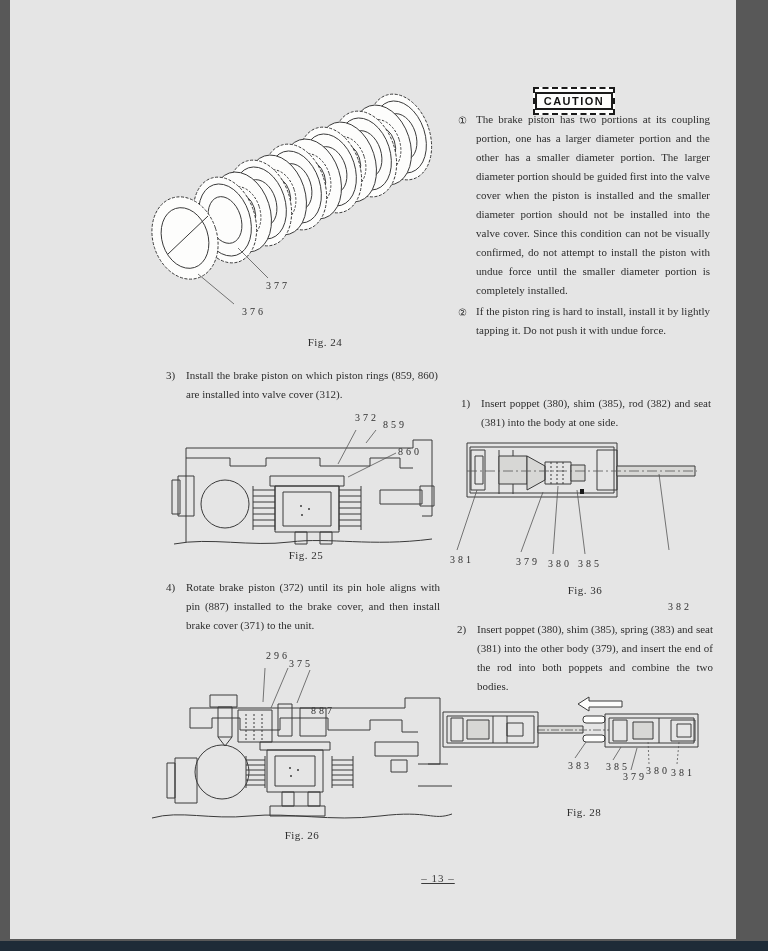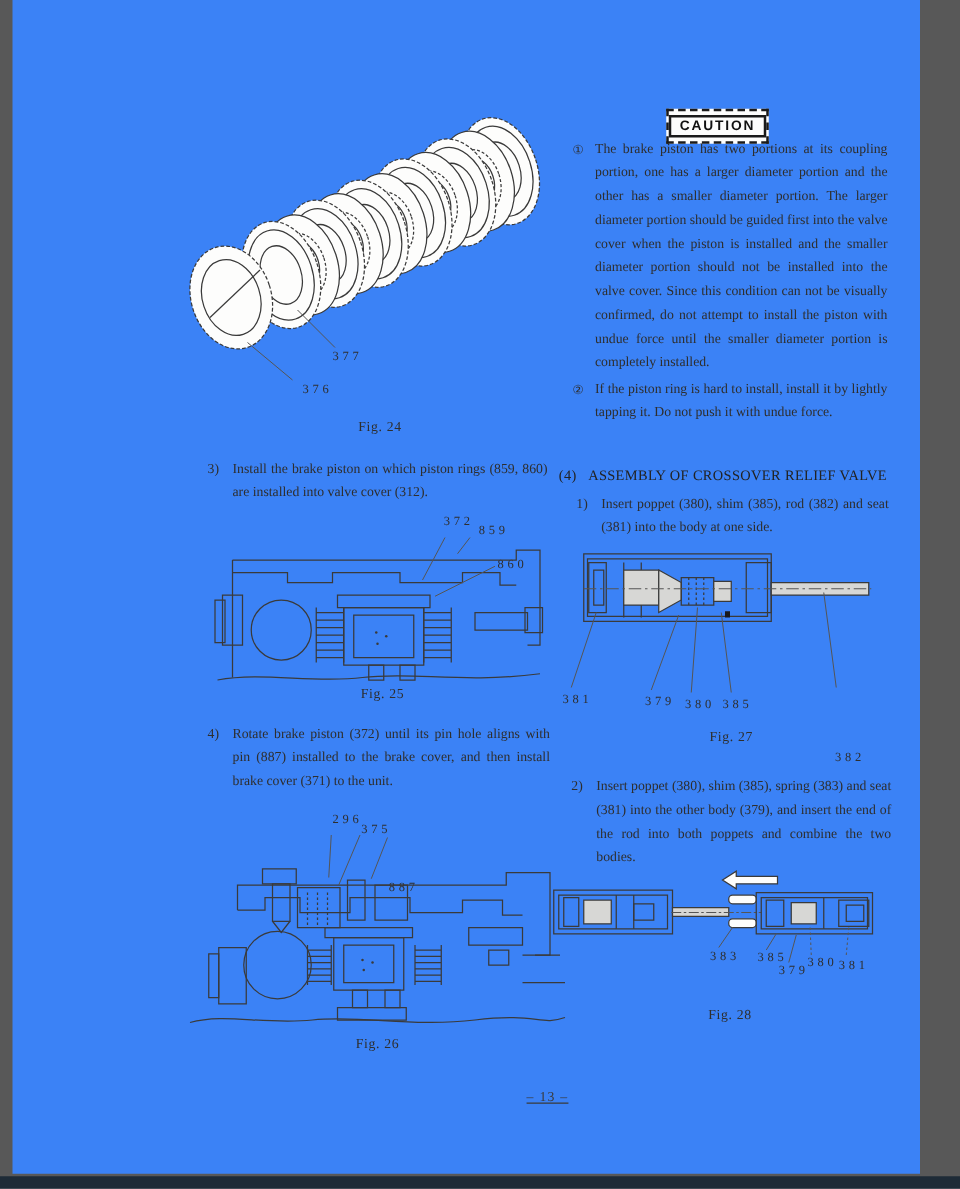--- a/index.html
+++ b/index.html
@@ -1,18 +1,18 @@
 <!DOCTYPE html>
 <html><head>
 <meta charset="utf-8">
 <style>
   html,body{margin:0;padding:0;}
   body{font-family:"Liberation Serif", serif; -webkit-font-smoothing:antialiased;}
   .screen{position:relative;width:768px;height:951px;background:#585858;overflow:hidden;}
-  .paper{position:absolute;left:10px;top:0;width:726px;height:939px;background:#3b82f6;color:#2b2b2b;}
+  .paper{position:absolute;left:10px;top:0;width:726px;height:939px;background:#e5e5e5;color:#2b2b2b;}
   .bottom-bar{position:absolute;left:0;top:941px;width:768px;height:10px;background:#1e2b37;}
   .abs{position:absolute;}
   .body-text{font-size:11px;line-height:19px;color:#2e2e2e;text-align:justify;}
   .step{display:flex;}
   .step-no{flex:none;width:20px;}
   .step-text{flex:1;}
   .caution-box{left:523px;top:87px;width:78px;height:24px;border:2px dashed #1a1a1a;background:#fdfdfc;display:flex;align-items:center;justify-content:center;}
   .caution-box-inner{border:2px solid #1a1a1a;padding:1px 7px;font-family:"Liberation Sans",sans-serif;font-weight:bold;font-size:11px;letter-spacing:1.5px;color:#111;}
   .caution-list{left:448px;top:110px;width:252px;}
   .caution-item{display:flex;margin-bottom:2px;}
@@ -76,21 +76,21 @@
       <g transform="translate(65,146) rotate(-18)">
         <ellipse rx="32" ry="42" class="lnf" stroke-dasharray="3 1.6"></ellipse>
         <ellipse rx="23" ry="31" class="ln"></ellipse>
       </g>
       <line x1="48" y1="162" x2="88" y2="124" class="ln"></line>
       <line x1="118" y1="156" x2="148" y2="186" class="leader"></line>
       <line x1="78" y1="182" x2="114" y2="212" class="leader"></line>
     </svg>
     <div class="abs part-label" style="left:256px;top:280px;">377</div>
     <div class="abs part-label" style="left:232px;top:306px;">376</div>
-    <div class="abs fig-caption" style="left:262px;top:336px;">Fig. 24</div>
+    <div class="abs fig-caption" style="left:283px;top:336px;">Fig. 24</div>
 
     <div class="abs body-text step" style="left:156px;top:366px;width:272px;">
       <span class="step-no">3)</span>
       <span class="step-text">Install the brake piston on which piston rings (859, 860) are installed into valve cover (312).</span>
     </div>
 
     <div class="abs part-label" style="left:345px;top:412px;">372</div>
     <div class="abs part-label" style="left:373px;top:419px;">859</div>
     <div class="abs part-label" style="left:388px;top:446px;">860</div>
 
@@ -160,24 +160,20 @@
       <rect x="225" y="74" width="43" height="14" class="ln"></rect>
       <rect x="241" y="92" width="16" height="12" class="ln"></rect>
       <path class="ln" d="M268,96 H298 M268,118 H302"></path>
       <path class="ln" d="M2,150 C30,142 60,152 100,148 S180,154 230,148 S282,153 302,146" stroke-width="0.9"></path>
       <line x1="115" y1="0" x2="113" y2="34" class="leader"></line>
       <line x1="138" y1="0" x2="121" y2="40" class="leader"></line>
       <line x1="160" y1="2" x2="147" y2="35" class="leader"></line>
     </svg>
     <div class="abs fig-caption" style="left:260px;top:829px;">Fig. 26</div>
 
-    <div class="abs section-head" style="left:437px;top:375px;">
-      <span>(4)</span>
-      <span style="margin-left:6px;">ASSEMBLY OF CROSSOVER RELIEF VALVE</span>
-    </div>
 
     <div class="abs body-text step" style="left:451px;top:394px;width:250px;">
       <span class="step-no">1)</span>
       <span class="step-text">Insert poppet (380), shim (385), rod (382) and seat (381) into the body at one side.</span>
     </div>
 
     <svg class="abs" style="left:437px;top:432px;" width="300" height="125" viewBox="0 0 300 125">
       <rect x="20" y="11" width="150" height="54" class="ln"></rect>
       <rect x="23" y="15" width="144" height="46" class="ln"></rect>
       <rect x="24" y="18" width="14" height="40" class="ln"></rect>
@@ -196,21 +192,21 @@
       <line x1="74" y1="120" x2="96" y2="60" class="leader"></line>
       <line x1="106" y1="122" x2="111" y2="54" class="leader"></line>
       <line x1="138" y1="122" x2="130" y2="58" class="leader"></line>
       <line x1="222" y1="118" x2="212" y2="42" class="leader"></line>
     </svg>
     <div class="abs part-label" style="left:440px;top:554px;">381</div>
     <div class="abs part-label" style="left:506px;top:556px;">379</div>
     <div class="abs part-label" style="left:538px;top:558px;">380</div>
     <div class="abs part-label" style="left:568px;top:558px;">385</div>
     <div class="abs part-label" style="left:658px;top:553px;margin-top:48px;">382</div>
-    <div class="abs fig-caption" style="left:543px;top:584px;">Fig. 27</div>
+    <div class="abs fig-caption" style="left:543px;top:584px;">Fig. 36</div>
 
     <div class="abs body-text step" style="left:447px;top:620px;width:256px;">
       <span class="step-no">2)</span>
       <span class="step-text">Insert poppet (380), shim (385), spring (383) and seat (381) into the other body (379), and insert the end of the rod into both poppets and combine the two bodies.</span>
     </div>
 
     <svg class="abs" style="left:427px;top:690px;" width="315" height="115" viewBox="0 0 315 115">
       <g>
         <polygon points="185,11 152,11 152,7 141,14 152,21 152,17 185,17" class="lnf"></polygon>
       </g>

